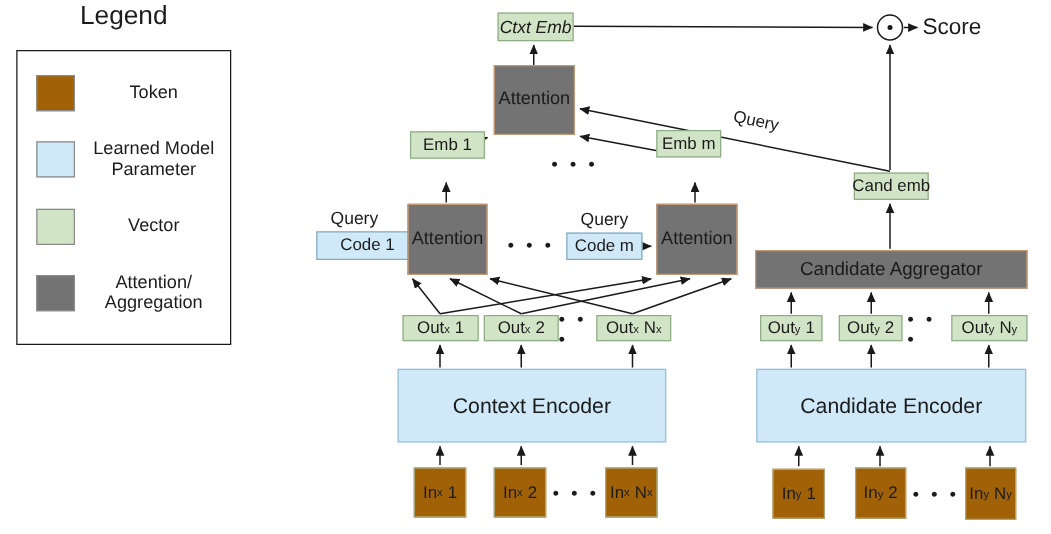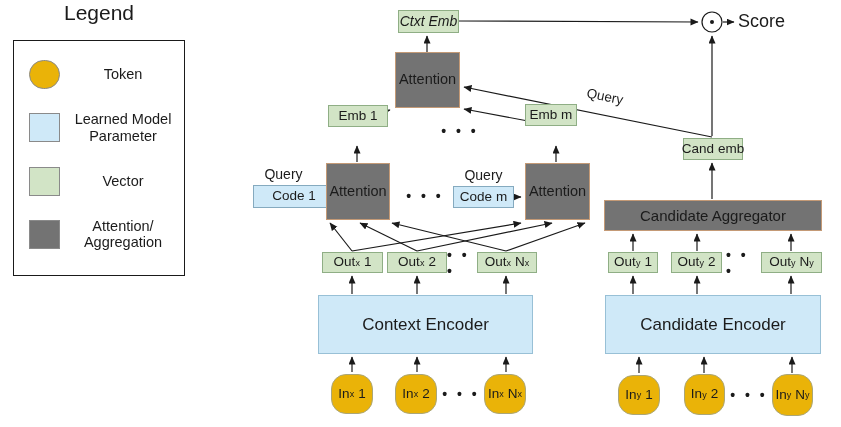--- a/index.html
+++ b/index.html
@@ -7,21 +7,21 @@
     position:relative; width:841px; height:427px; background:#ffffff;
     font-family:"Liberation Sans","DejaVu Sans",sans-serif; color:#1b1b1b;
     overflow:hidden;
   }
   .box {
     position:absolute; box-sizing:border-box; border:1px solid #8a8a8a;
     display:flex; align-items:center; justify-content:center;
     font-size:13.5px; line-height:1.05; white-space:nowrap;
   }
   .green  { background:#d2e4c6; border-color:#8fae85; }
-  .yellow { background:#eab308; border-color:#aaa678;border-radius:15px; }
+  .yellow { background:#a16207; border-color:#aaa678; }
   .blue   { background:#cfe9f8; border-color:#85aabf; }
   .orange { background:#737373; border-color:#c49a76; }
   .bigblue{ background:#cfe9f8; border-color:#98c0d6; font-size:17px; }
   sub { font-size:9px; line-height:0; }
   .num { margin-left:4px; }
   .dots { position:absolute; font-weight:bold; font-size:14px; letter-spacing:3px;
           display:flex; align-items:center; justify-content:center; }
   .freelabel { position:absolute; font-size:14px; text-align:center; }
   svg.wires { position:absolute; left:0; top:0; }
   

